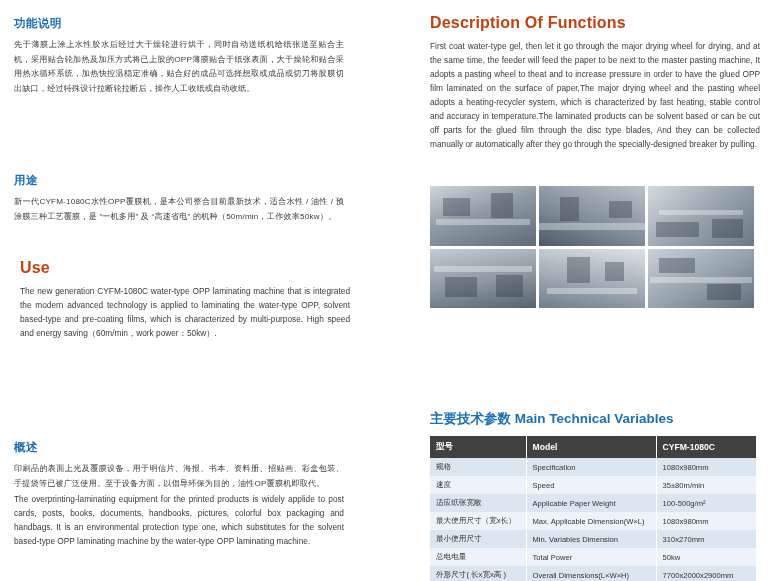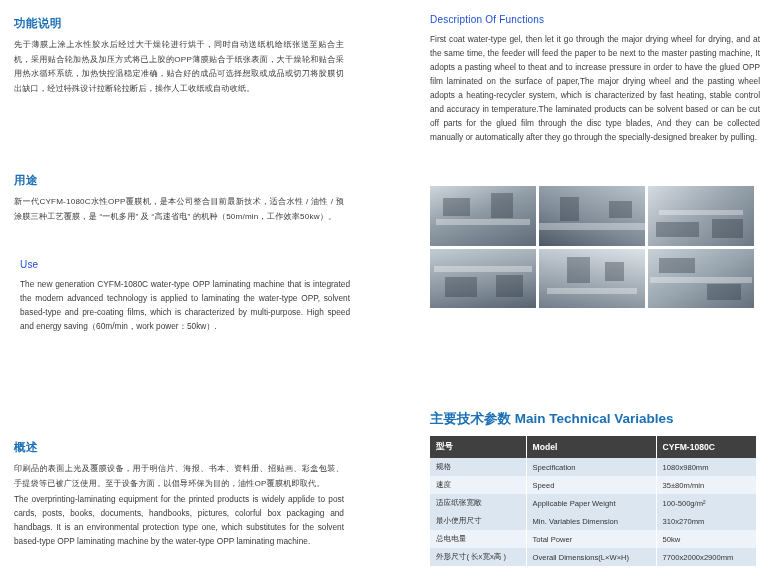--- a/index.html
+++ b/index.html
@@ -22,23 +22,23 @@
     padding-left: 16px;
   }
   h2.sect-cn {
     color: #1a6fb5;
     font-size: 11.5px;
     font-weight: bold;
     margin: 0 0 7px 0;
     letter-spacing: 0.5px;
   }
   h2.sect-en {
-    color: #1d4ed8;
-    font-size: 10px;
-    font-weight: normal;
+    color: #c2410c;
+    font-size: 16px;
+    font-weight: bold;
     margin: 0 0 7px 0;
     letter-spacing: 0.2px;
   }
   h2.sect-en-b {
     color: #1a6fb5;
     font-size: 13.5px;
     font-weight: bold;
     margin: 0 0 7px 0;
   }
   p.body-cn {
@@ -227,20 +227,25 @@
         <tr class="even">
           <td>速度</td>
           <td>Speed</td>
           <td class="c3">35±80m/min</td>
         </tr>
         <tr class="odd">
           <td>适应纸张宽敞</td>
           <td>Applicable Paper Weight</td>
           <td class="c3">100-500g/m²</td>
         </tr>
+        <tr class="even">
+          <td>最大使用尺寸（宽x长）</td>
+          <td>Max. Applicable Dimension(W×L)</td>
+          <td class="c3">1080x980mm</td>
+        </tr>
         <tr class="odd">
           <td>最小使用尺寸</td>
           <td>Min. Variables Dimension</td>
           <td class="c3">310x270mm</td>
         </tr>
         <tr class="even">
           <td>总电电量</td>
           <td>Total Power</td>
           <td class="c3">50kw</td>
         </tr>

